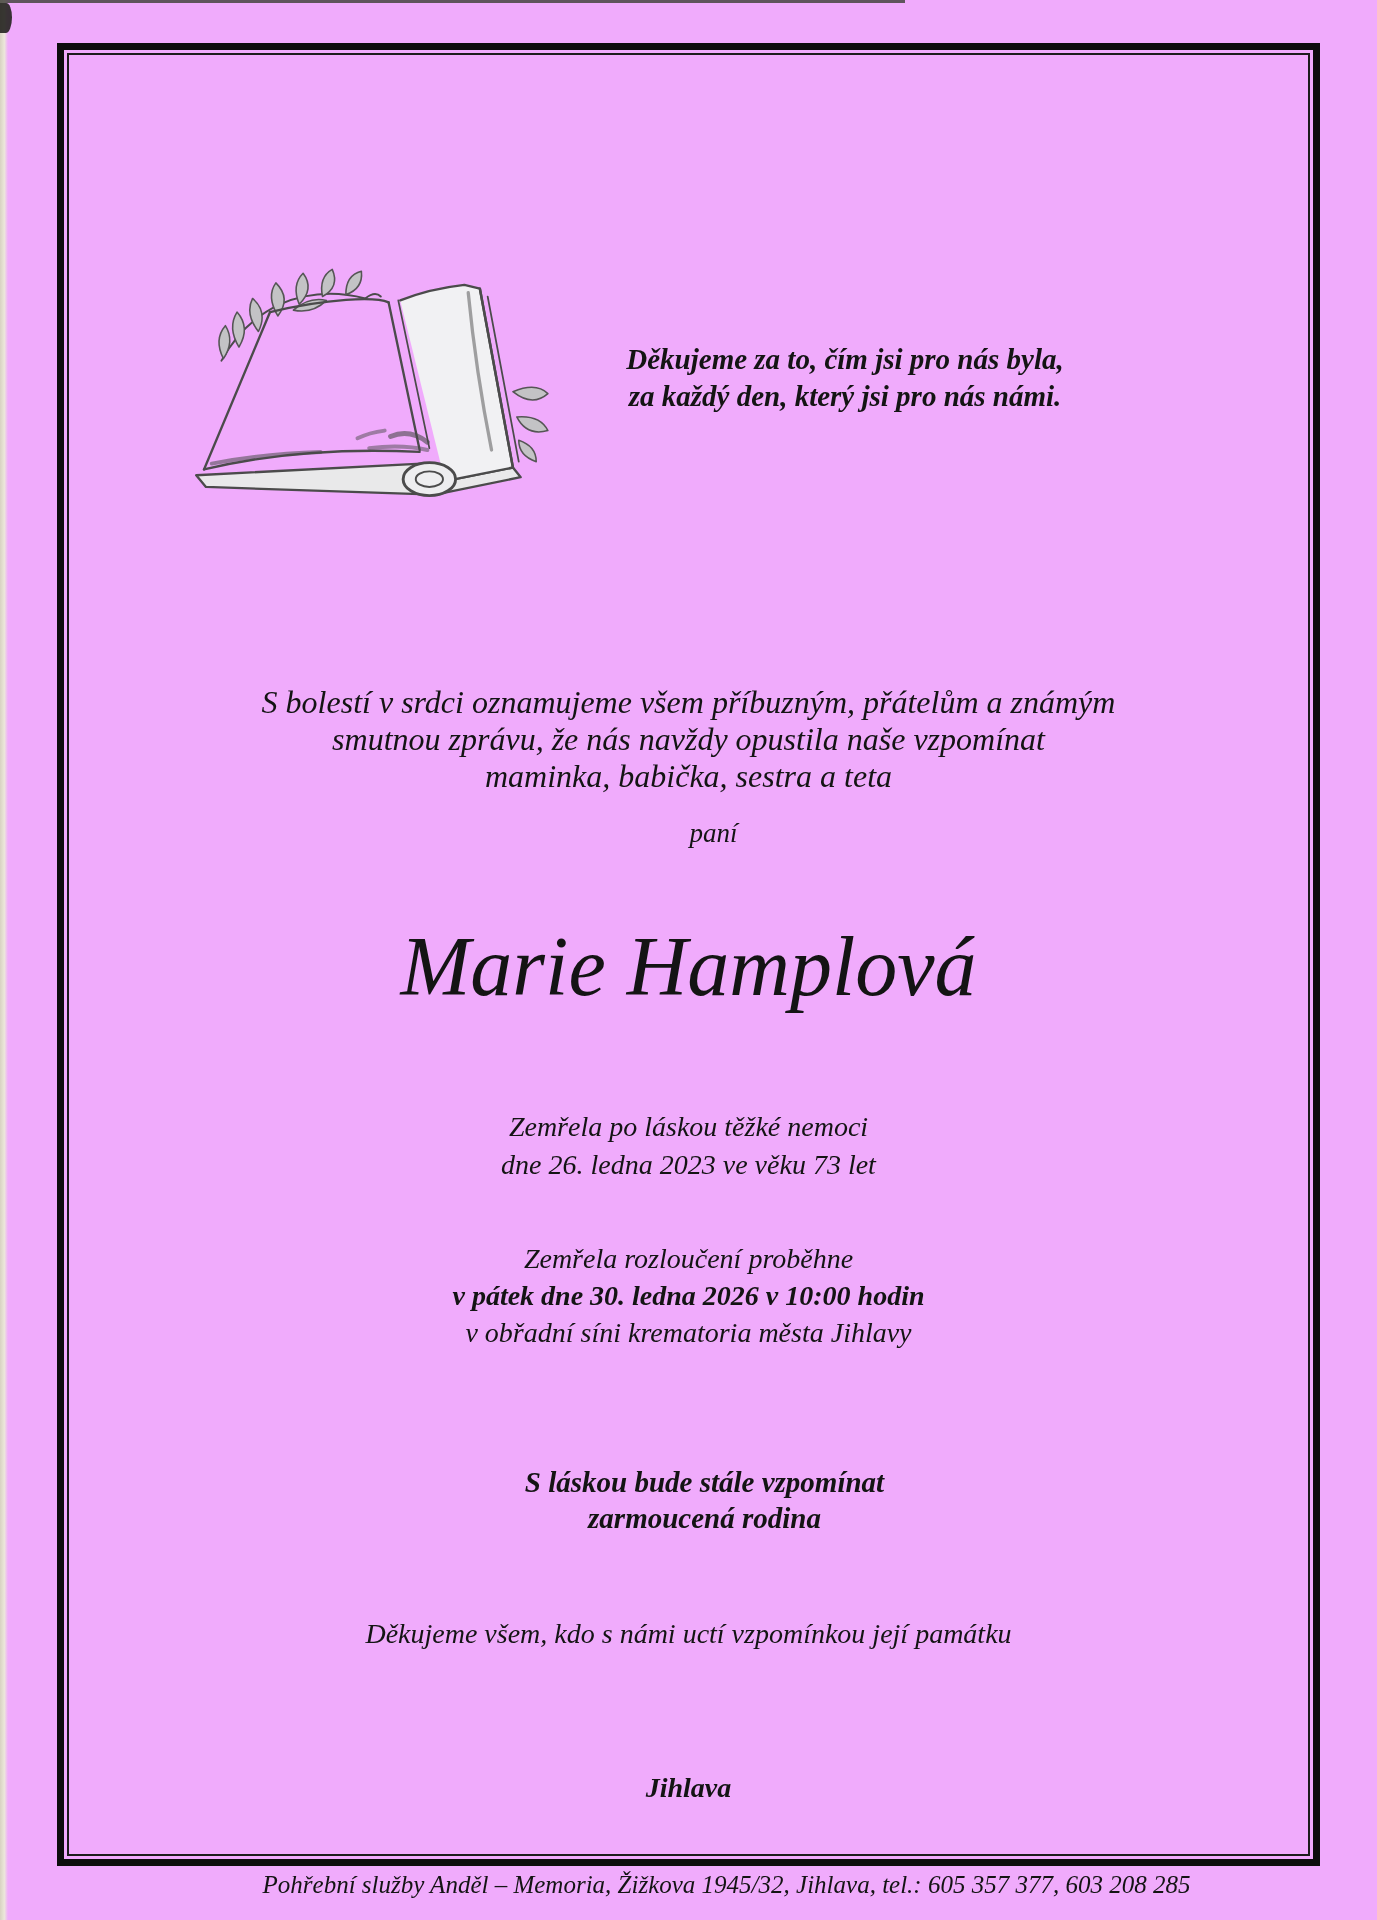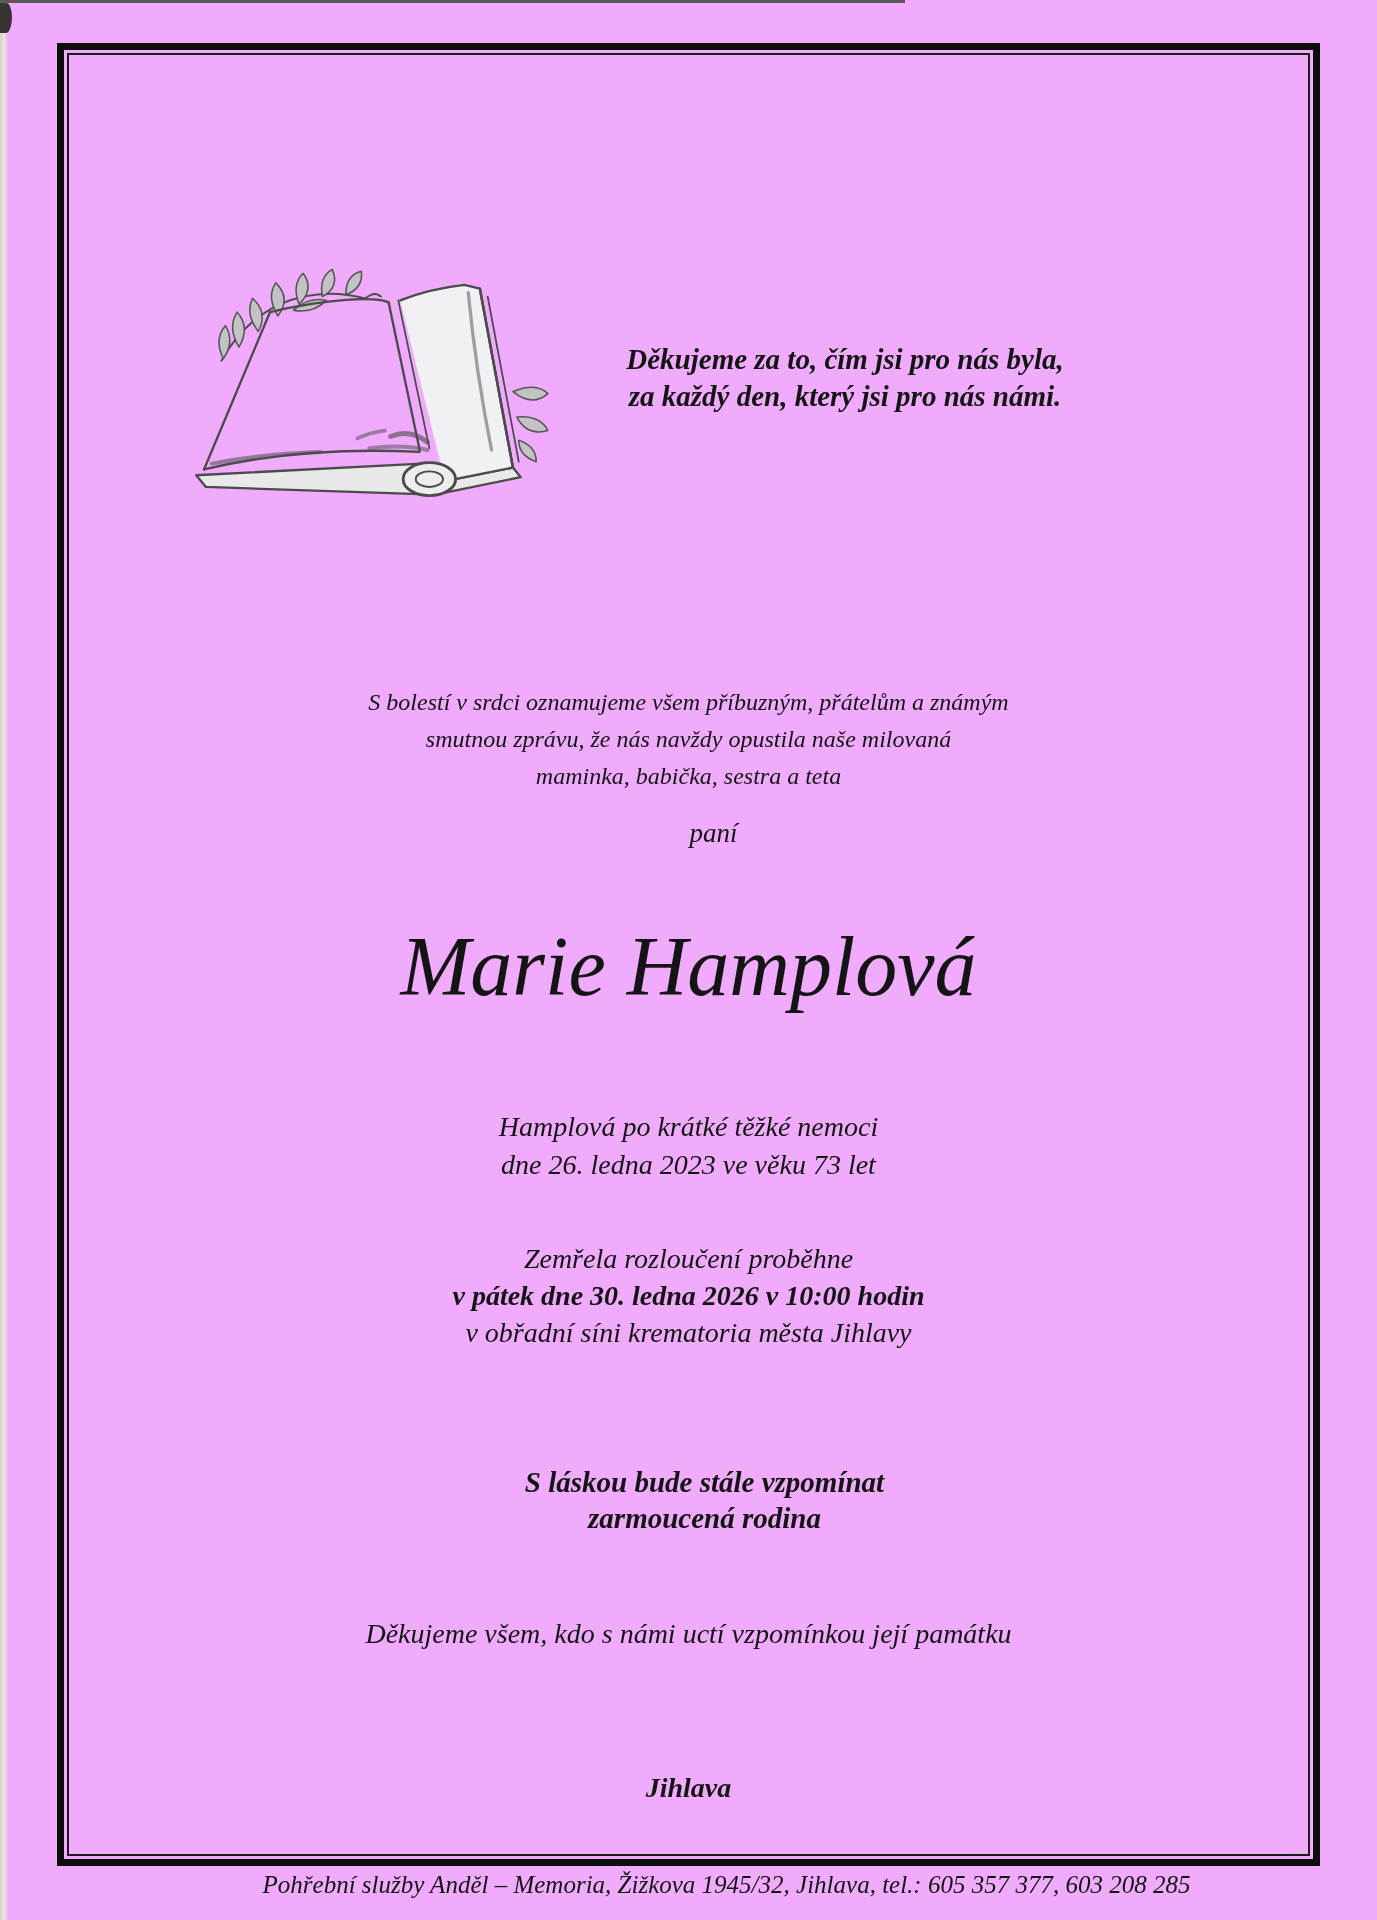--- a/index.html
+++ b/index.html
@@ -17,21 +17,21 @@
   .top-artifact{position:absolute;left:0;top:0;width:905px;height:3px;background:#45443f;opacity:.85;}
   .corner-smudge{position:absolute;left:0;top:3px;width:12px;height:30px;background:#23221f;
     border-radius:0 55% 60% 0;opacity:.9;}
   
   .frame{position:absolute;left:57px;top:43px;width:1263px;height:1823px;
     border:7px solid #0d0d0d;box-sizing:border-box;}
   .frame-inner{position:absolute;left:3px;top:3px;right:3px;bottom:3px;border:2px solid #1c1c1c;}
   
   .txt{position:absolute;left:0;width:1377px;text-align:center;font-style:italic;}
   .quote{top:341px;left:558px;width:574px;font-weight:bold;font-size:29px;line-height:37px;}
-  .announce{top:684px;font-size:24px;line-height:37px;}
+  .announce{top:684px;font-size:32px;line-height:37px;}
   .pani{top:818px;font-size:27px;padding-left:25px;}
   .name{top:916px;font-size:84px;line-height:102px;font-weight:normal;}
   .death{top:1108px;font-size:28px;line-height:38px;}
   .farewell{top:1240px;font-size:28px;line-height:37px;}
   .farewell .bold{font-weight:bold;}
   .remember{top:1464px;font-size:29px;line-height:36px;font-weight:bold;padding-left:16px;}
   .thanks{top:1618px;font-size:28px;}
   .city{top:1772px;font-size:28px;font-weight:bold;}
   .footer{top:1871px;font-size:25px;padding-left:38px;}
   
@@ -97,30 +97,30 @@
     </g>
   </svg>
 
   <div class="txt quote">
     <div>Děkujeme za to, čím jsi pro nás byla,</div>
     <div>za každý den, který jsi pro nás námi.</div>
   </div>
 
   <div class="txt announce">
     <div>S bolestí v srdci oznamujeme všem příbuzným, přátelům a známým</div>
-    <div>smutnou zprávu, že nás navždy opustila naše milovaná</div>
+    <div>smutnou zprávu, že nás navždy opustila naše vzpomínat</div>
     <div>maminka, babička, sestra a teta</div>
   </div>
 
   <div class="txt pani">paní</div>
 
   <div class="txt name">Marie Hamplová</div>
 
   <div class="txt death">
-    <div>Hamplová po krátké těžké nemoci</div>
+    <div>Zemřela po láskou těžké nemoci</div>
     <div>dne 26. ledna 2023 ve věku 73 let</div>
   </div>
 
   <div class="txt farewell">
     <div>Zemřela rozloučení proběhne</div>
     <div class="bold">v pátek dne 30. ledna 2026 v 10:00 hodin</div>
     <div>v obřadní síni krematoria města Jihlavy</div>
   </div>
 
   <div class="txt remember">

